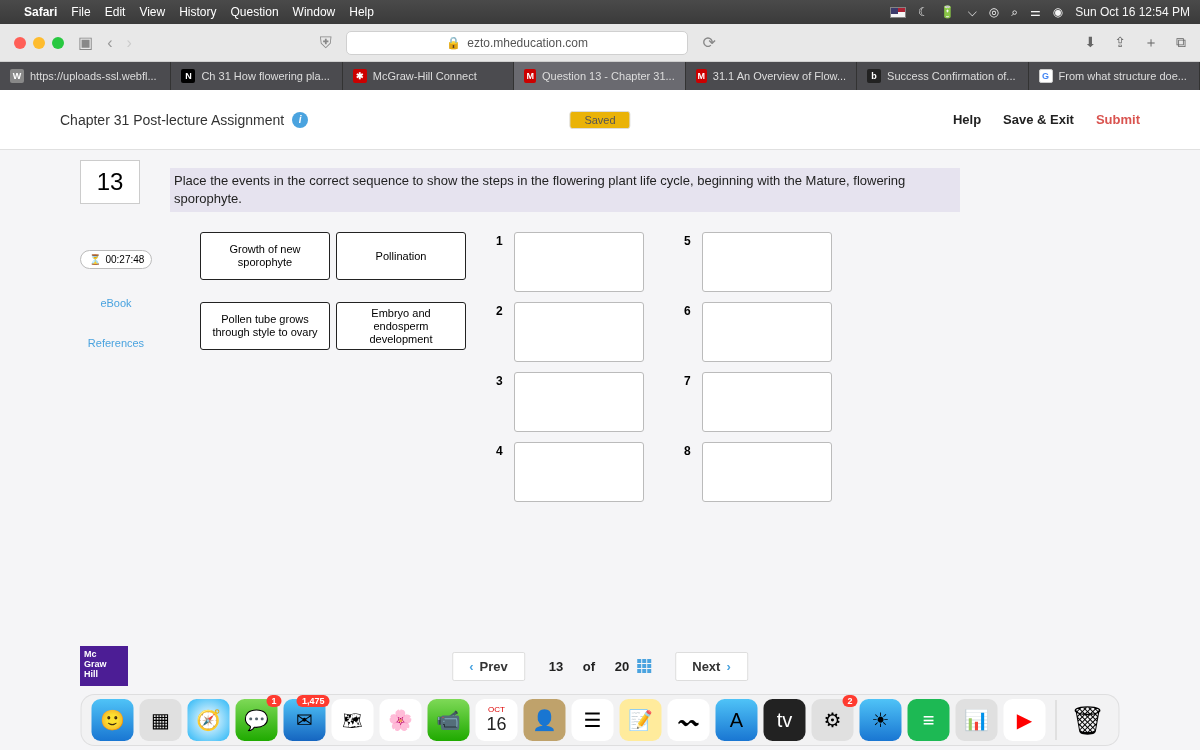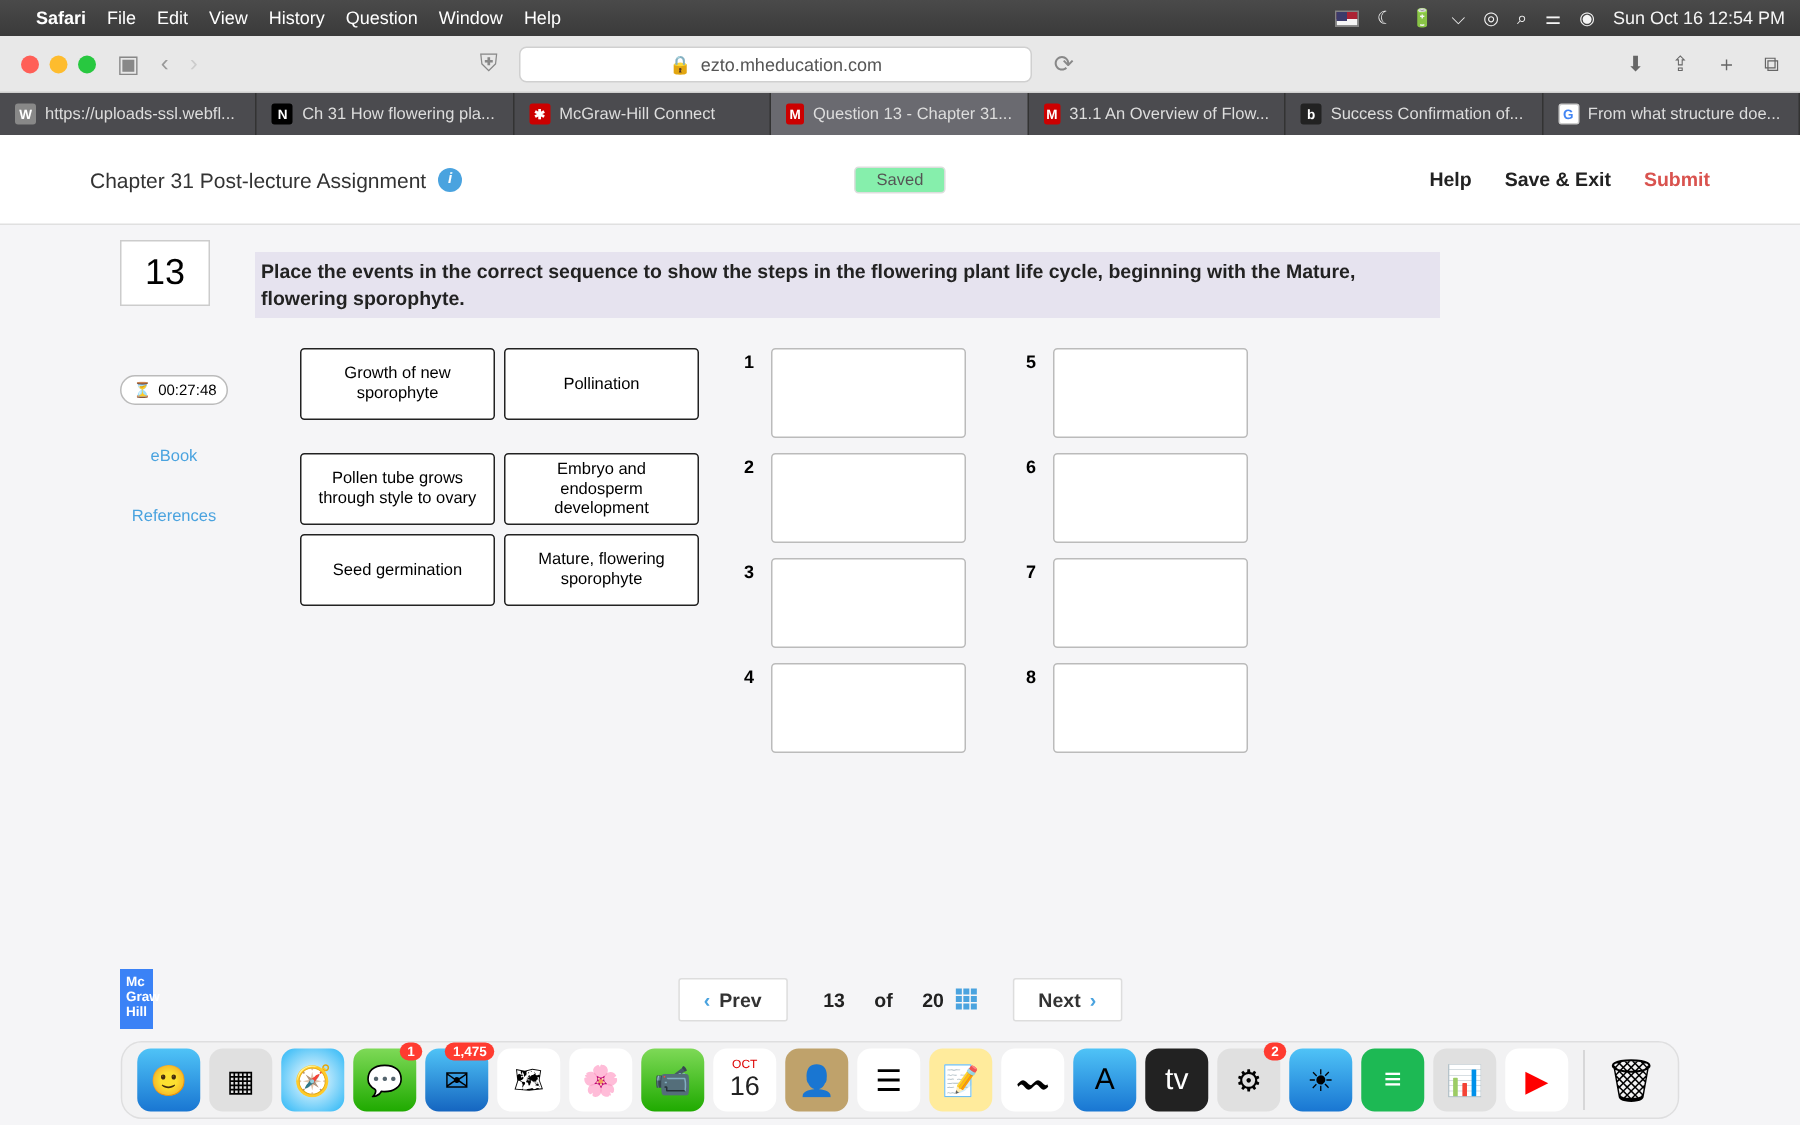--- a/index.html
+++ b/index.html
@@ -27,48 +27,48 @@
 .tabstrip { height: 28px; background: #4b4b4f; display: flex; color: #ddd; font-size: 11px; }
 .tab { flex:1; display:flex; align-items:center; gap:6px; padding:0 10px; border-right:1px solid #333; overflow:hidden; white-space:nowrap; cursor:pointer;}
 .tab.active { background:#6a6a70; }
 .tab .fav { width:14px; height:14px; border-radius:2px; display:inline-flex; align-items:center; justify-content:center; font-size:9px; font-weight:bold;}
 .fav-w{background:#888;color:#fff;} .fav-n{background:#000;color:#fff;} .fav-mh{background:#c00;color:#fff;} .fav-m{background:#c00;color:#fff;} .fav-b{background:#222;color:#fff;} .fav-g{background:#fff;color:#4285f4; border:1px solid #ccc;}
 
 
 .assign-bar { height: 60px; background:#fff; border-bottom:1px solid #e0e0e0; display:flex; align-items:center; padding:0 60px 0 60px; font-size:14px; }
 .assign-title { color:#333; display:flex; align-items:center; gap:8px;}
 .info-badge{ width:16px; height:16px; border-radius:50%; background:#4aa3df; color:#fff; font-size:10px; display:inline-flex; align-items:center; justify-content:center; font-style:italic; font-weight:bold;}
-.saved-pill { margin-left:auto; margin-right:auto; background:#86efac; border:1px solid #ddd; padding:2px 14px; border-radius:3px; font-size:11px; color:#555; position:absolute; left:50%; transform:translateX(-50%);}
+.saved-pill { margin-left:auto; margin-right:auto; background:#eab308; border:1px solid #ddd; padding:2px 14px; border-radius:3px; font-size:11px; color:#555; position:absolute; left:50%; transform:translateX(-50%);}
 .assign-right { margin-left:auto; display:flex; gap:22px; align-items:center; }
 .assign-right .help, .assign-right .saveexit { font-size:13px; color:#222; font-weight:600;}
 .submit-btn { color:#d9534f; font-weight:600; font-size:13px;}
 
 
 .content { position:relative; padding: 18px 80px 0 80px; height: calc(750px - 24px - 38px - 28px - 44px - 60px); }
 .qnum-box { position:absolute; left:80px; top:10px; width:60px; height:44px; background:#fff; border:1px solid #ccc; display:flex; align-items:center; justify-content:center; font-size:24px; font-weight:400;}
-.prompt { margin-left: 90px; background:#e6e3ef; color:#222; padding:4px 4px; font-size:13px; line-height:1.4; max-width:790px;font-weight:bold; }
+.prompt { margin-left: 90px; background:#e6e3ef; color:#222; padding:4px 4px; font-size:13px; line-height:1.4; max-width:790px; }
 
 .side-col { position:absolute; left:80px; top:100px; display:flex; flex-direction:column; gap:14px; width:72px;}
 .timer-pill { border:1px solid #bbb; border-radius:14px; padding:3px 8px; font-size:10px; display:flex; align-items:center; gap:4px; background:#fff;}
 .timer-pill::before{content:"⏳"; font-size:10px;}
 .side-link { font-size:11px; color:#4aa3df; text-align:center;margin-top:14px;}
 
 .activity { margin-left:120px; margin-top:20px; display:flex; gap:30px; }
 .card { width:130px; height:48px; background:#fff; border:1px solid #222; border-radius:3px; display:flex; align-items:center; justify-content:center; text-align:center; font-size:11px; padding:3px 6px; line-height:1.2;}
 .pool-row { display:flex; gap:6px;}
 
 .slots-wrap { display:flex; gap:40px; }
 .slot-group { display:flex; flex-direction:column; gap:10px;}
 .slot-row { display:flex; align-items:flex-start; gap:6px;}
 .slot-num { width:12px; font-size:12px; font-weight:bold; padding-top:2px;}
 .slot { width:130px; height:60px; background:#fff; border:1px solid #bbb; border-radius:3px;}
 
 
 .footer-nav { position:absolute; bottom:60px; left:0; right:0; height:48px; display:flex; align-items:center; padding: 0 80px;}
-.mgh-logo { width:22px; height:40px; background:#3b82f6; color:#fff; font-size:9px; font-weight:bold; line-height:1.1; padding:4px; }
+.mgh-logo { width:48px; height:40px; background:#4c1d95; color:#fff; font-size:9px; font-weight:bold; line-height:1.1; padding:4px; }
 .pager { position:absolute; left:50%; transform:translateX(-50%); display:flex; align-items:center; gap:24px; font-size:13px;}
 .pager .btn { display:flex; align-items:center; gap:6px; color:#333; font-weight:600; cursor:pointer; border:1px solid #ddd; padding:6px 16px; background:#fff; border-radius:2px;}
 .pager .count { color:#222; font-weight:600; display:flex; align-items:center; gap:8px;}
 .grid-icon { display:inline-grid; grid-template-columns:repeat(3,4px); gap:1px;}
 .grid-icon span{width:4px;height:4px;background:#4aa3df;}
 
 
 .dock { position:absolute; bottom:4px; left:50%; transform:translateX(-50%); height:52px; background:rgba(240,240,240,0.6); border-radius:14px; padding:4px 10px; display:flex; align-items:center; gap:6px; border:1px solid rgba(0,0,0,0.08);}
 .dock-item { width:42px; height:42px; border-radius:9px; display:flex; align-items:center; justify-content:center; font-size:20px; position:relative;}
 .dock-item.finder{background:linear-gradient(#4fc3f7,#1976d2);}
@@ -208,24 +208,20 @@
 
     <div>
       <div class="pool-row">
         <div class="card">Growth of new sporophyte</div>
         <div class="card">Pollination</div>
       </div>
       <div class="pool-row" style="margin-top:22px">
         <div class="card">Pollen tube grows through style to ovary</div>
         <div class="card">Embryo and endosperm development</div>
       </div>
-      <div class="pool-row" style="margin-top:6px">
-        <div class="card">Seed germination</div>
-        <div class="card">Mature, flowering sporophyte</div>
-      </div>
     </div>
 
     <div class="slots-wrap">
       <div class="slot-group">
         <div class="slot-row">
             <span class="slot-num">1</span>
             <div class="slot"></div>
           </div>
         <div class="slot-row">
             <span class="slot-num">2</span>

